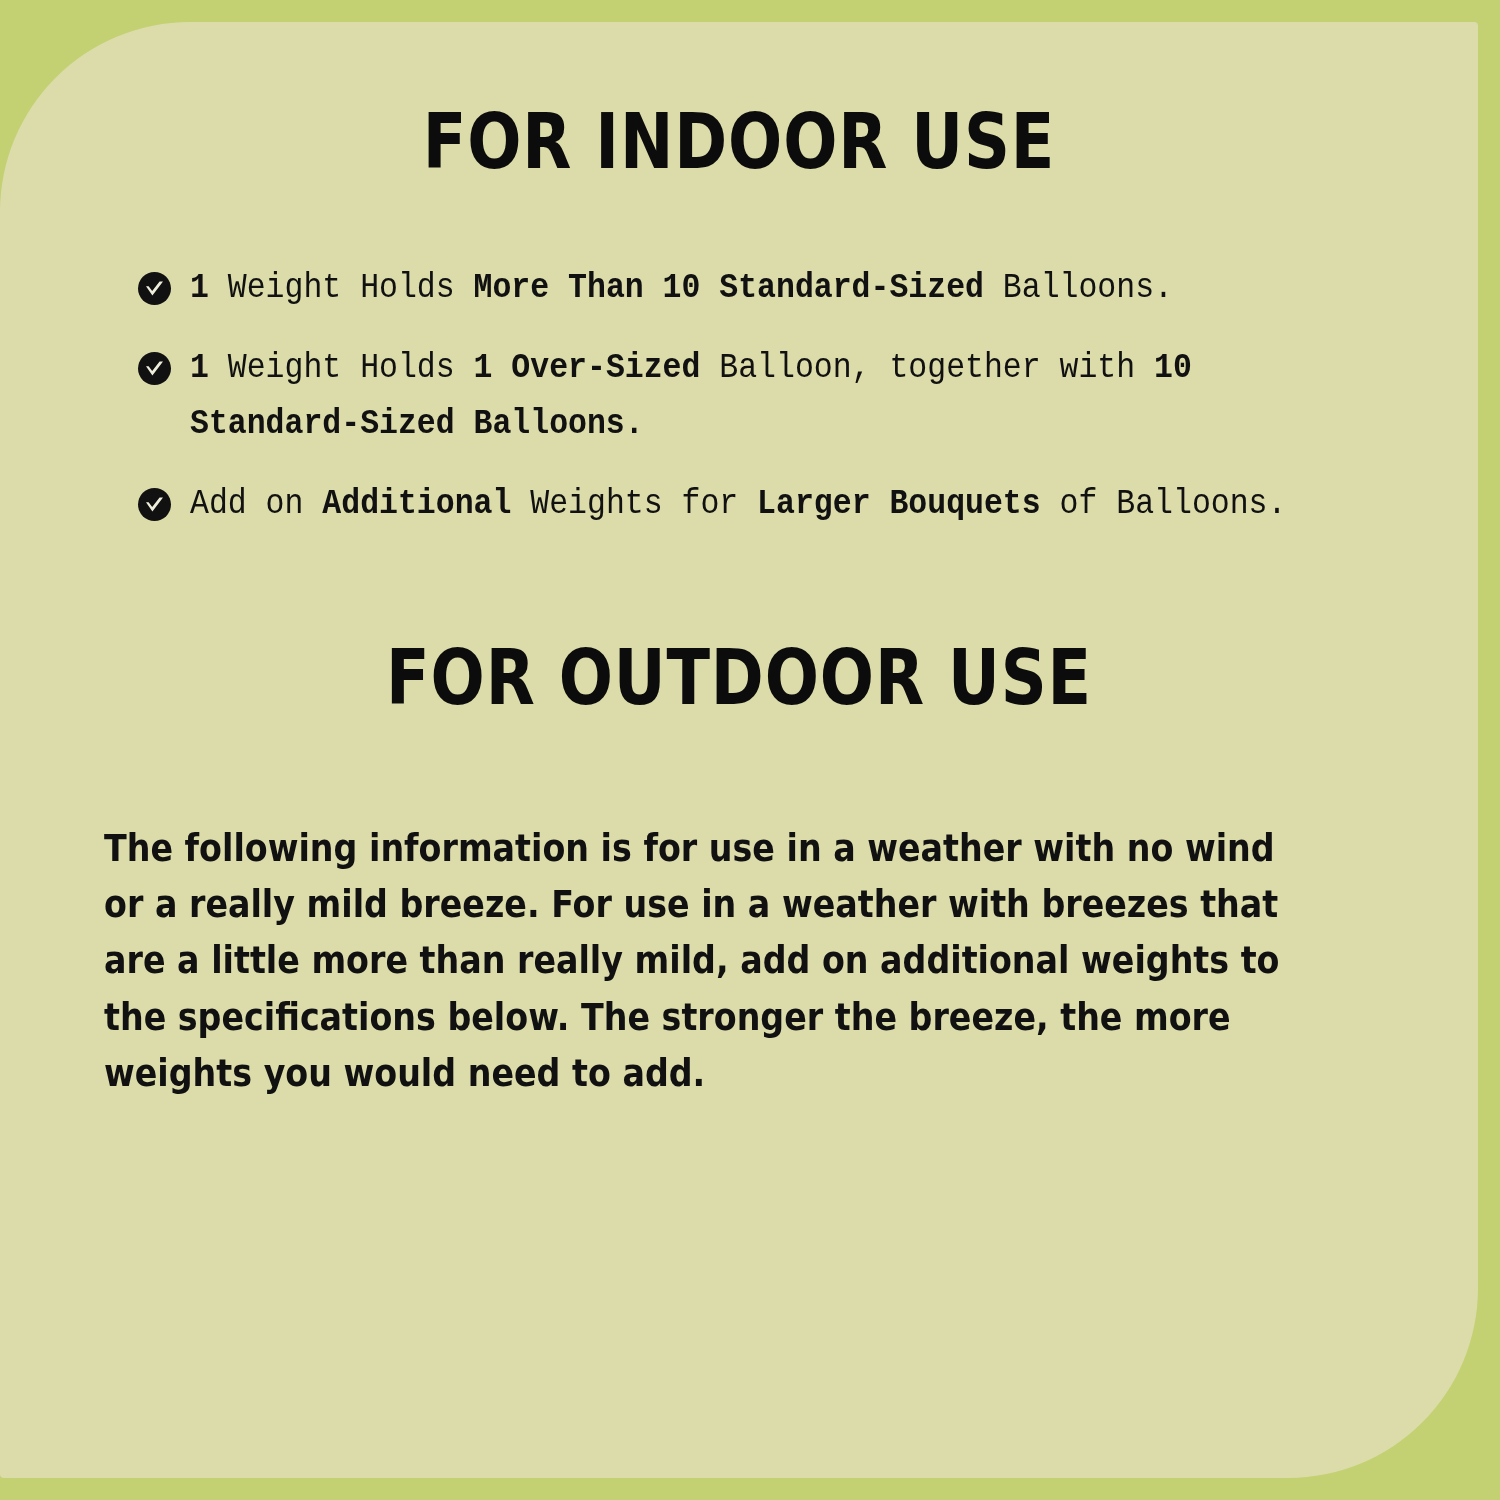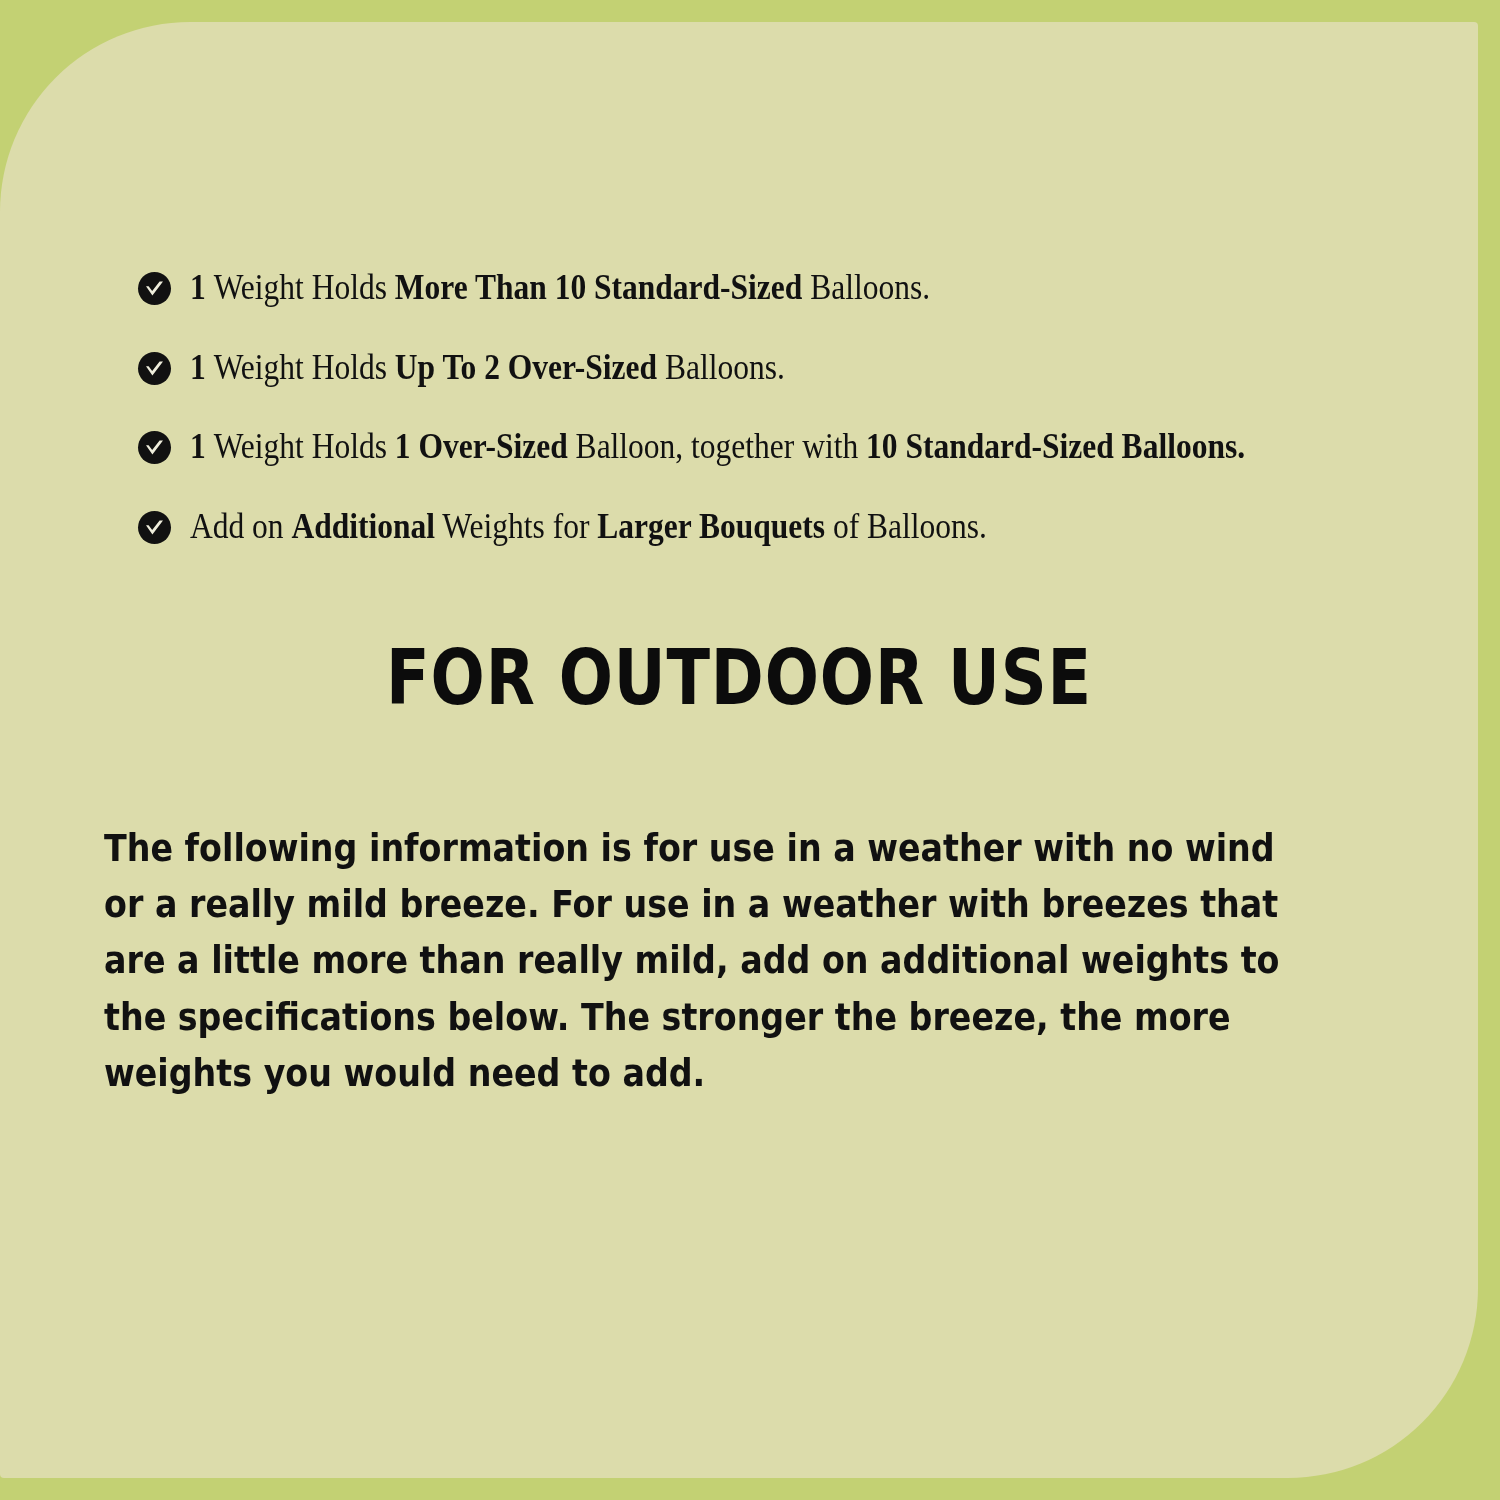--- a/index.html
+++ b/index.html
@@ -71,21 +71,21 @@
   #outdoor-list {
     left: 143px;
     top: 1103px;
     width: 1290px;
   }
   .bullet-item {
     position: relative;
     padding-left: 52px;
     margin-bottom: 23px;
     color: #111111;
-    font-family: Liberation Serif, serif;
+    font-family: Liberation Mono, monospace;
     font-size: 35px;
     line-height: 1.62;
   }
   #outdoor-list .bullet-item {
     margin-bottom: 18px;
   }
   .bullet-text {
     display: block;
     transform: scaleX(0.9);
     transform-origin: left center;
@@ -123,37 +123,32 @@
     line-height: 1.52;
     transform: scaleX(0.9);
     transform-origin: left top;
   }
 </style>
 </head>
 <body>
 
 <div id="infographic-card">
 
+  <div id="heading-indoor-wrap">
+    <div class="section-heading">FOR INDOOR USE</div>
+  </div>
 
   <ul id="indoor-list" class="bullet-list">
       <li class="bullet-item">
         <span class="check-icon">
           <svg viewBox="0 0 21 20" xmlns="http://www.w3.org/2000/svg">
             <path d="M2 7.2 L8.4 16.5 L19 2.6 L15.6 2.6 L8.2 12.1 L4.6 7.2 Z" fill="#efeedc"></path>
           </svg>
         </span>
         <span class="bullet-text"><span class="b">1 </span><span>Weight Holds </span><span class="b">More Than 10 Standard-Sized</span><span> Balloons.</span></span>
-      </li>
-      <li class="bullet-item">
-        <span class="check-icon">
-          <svg viewBox="0 0 21 20" xmlns="http://www.w3.org/2000/svg">
-            <path d="M2 7.2 L8.4 16.5 L19 2.6 L15.6 2.6 L8.2 12.1 L4.6 7.2 Z" fill="#efeedc"></path>
-          </svg>
-        </span>
-        <span class="bullet-text"><span class="b">1 </span><span>Weight Holds </span><span class="b">Up To 2 Over-Sized</span><span> Balloons.</span></span>
       </li>
       <li class="bullet-item">
         <span class="check-icon">
           <svg viewBox="0 0 21 20" xmlns="http://www.w3.org/2000/svg">
             <path d="M2 7.2 L8.4 16.5 L19 2.6 L15.6 2.6 L8.2 12.1 L4.6 7.2 Z" fill="#efeedc"></path>
           </svg>
         </span>
         <span class="bullet-text"><span class="b">1 </span><span>Weight Holds </span><span class="b">1 Over-Sized</span><span> Balloon, together with </span><span class="b">10 Standard-Sized Balloons.</span></span>
       </li>
       <li class="bullet-item">

